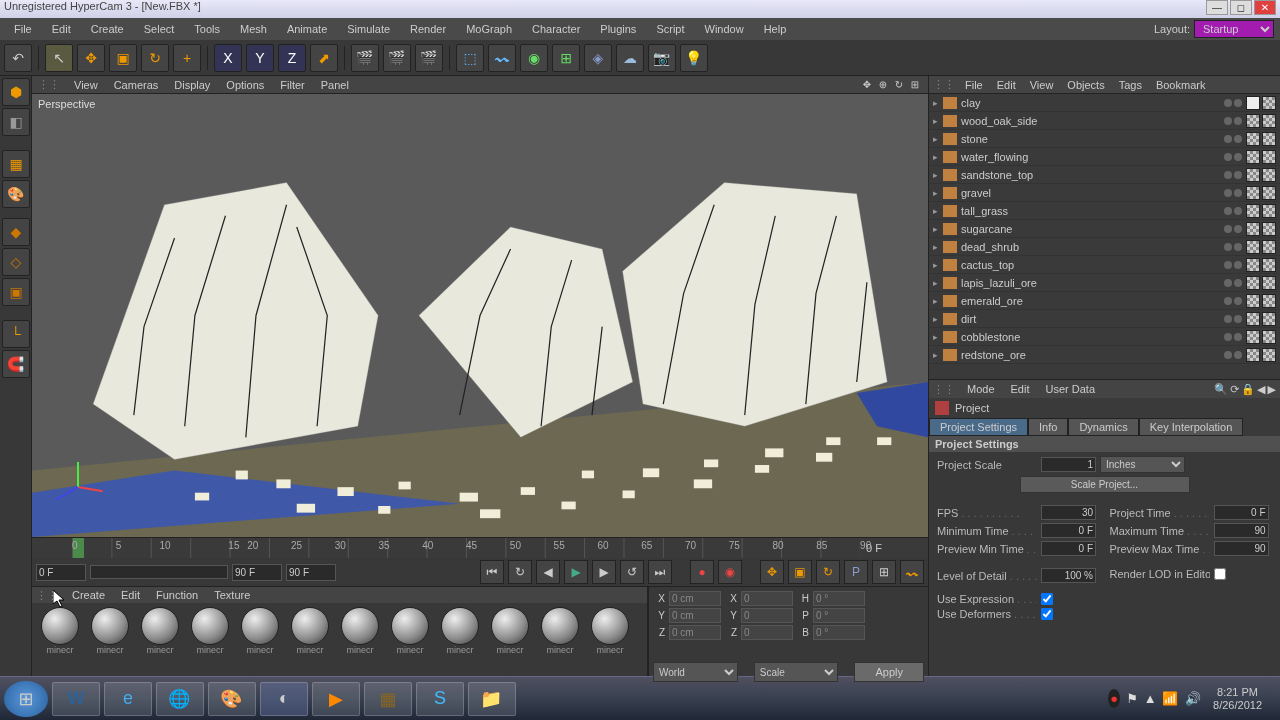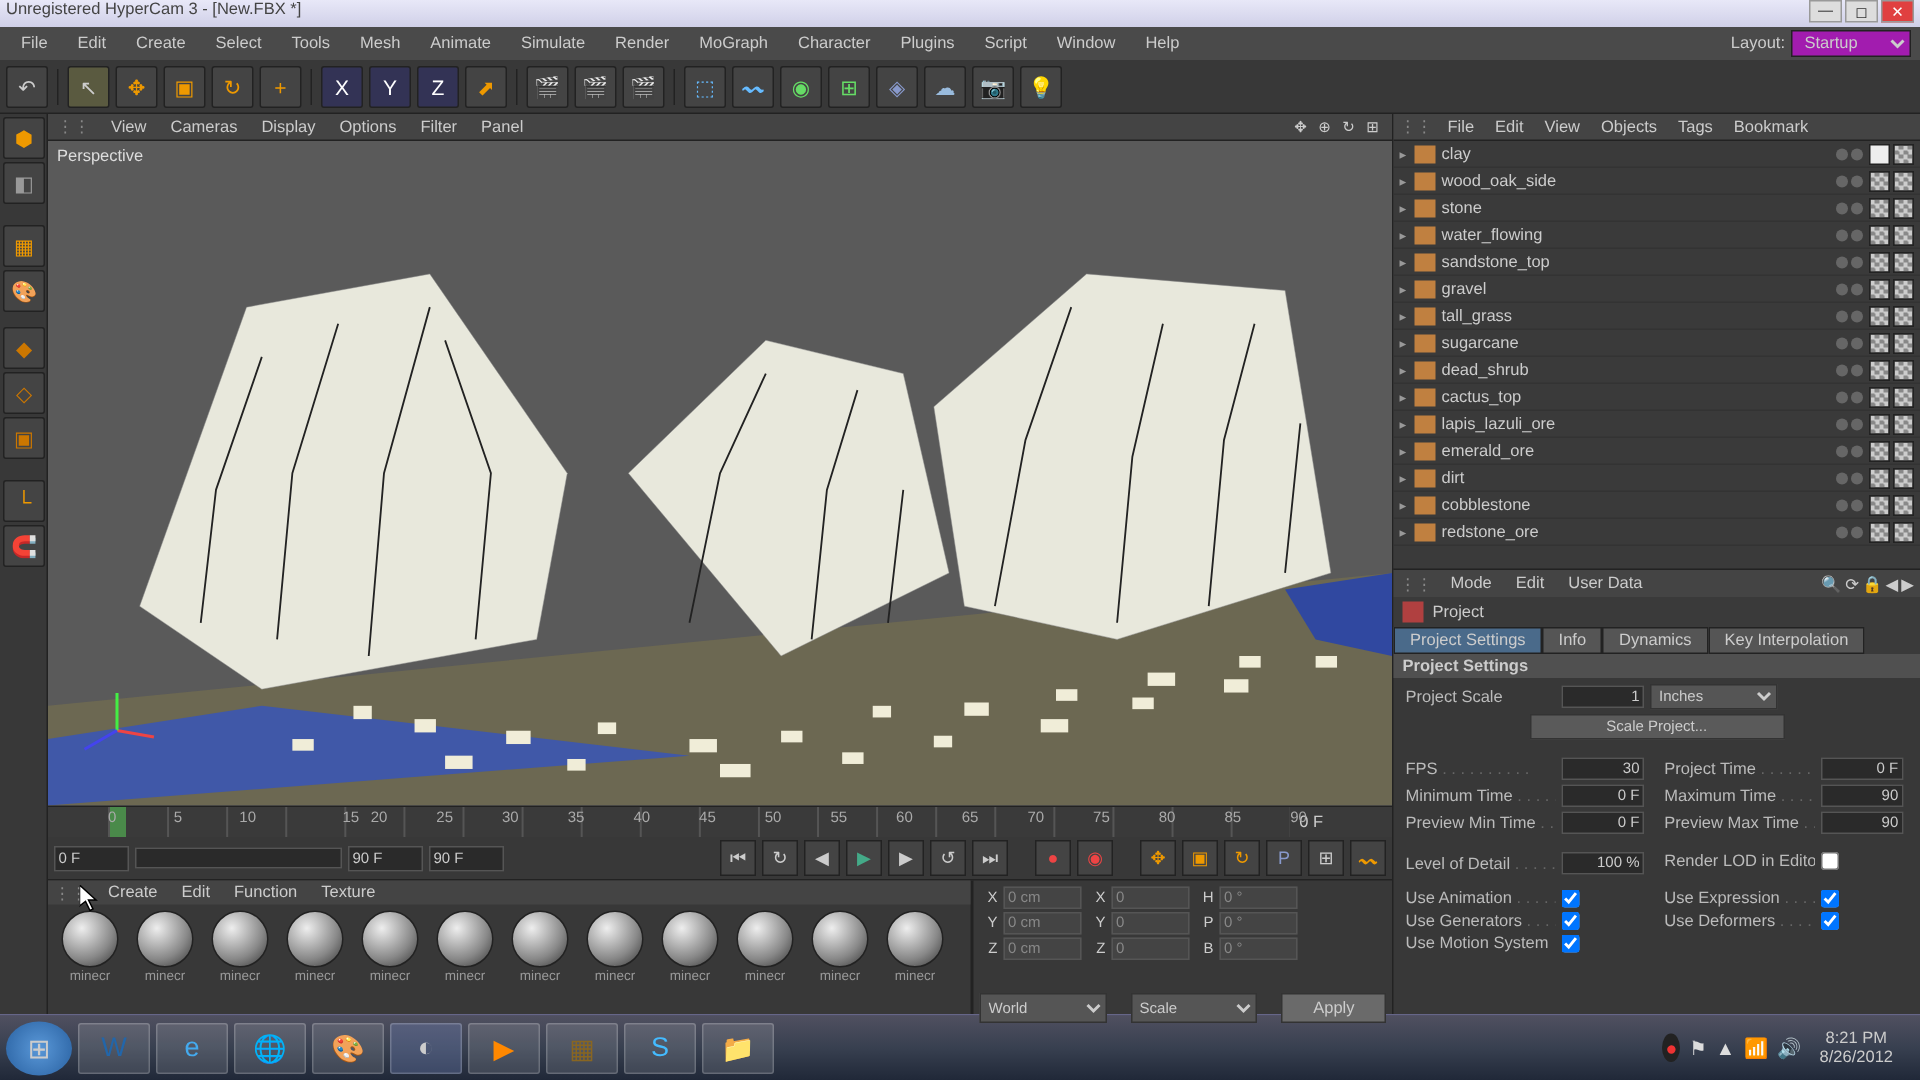--- a/index.html
+++ b/index.html
@@ -675,34 +675,20 @@
             <div class="attr-row">
                 <span class="albl">Render LOD in Editor</span>
                 <input type="checkbox" class="achk" style="">
               </div>
           </div>
         </div>
         <div style="height:4px"></div>
         <div class="attr-cols">
           <div class="attr-col">
             <div class="attr-row">
-                <span class="albl dots">Use Animation</span>
-                <input type="checkbox" class="achk" checked="" style="">
-              </div>
-            <div class="attr-row">
-                <span class="albl dots">Use Generators</span>
-                <input type="checkbox" class="achk" checked="" style="">
-              </div>
-            <div class="attr-row">
-                <span class="albl">Use Motion System</span>
-                <input type="checkbox" class="achk" checked="" style="">
-              </div>
-          </div>
-          <div class="attr-col">
-            <div class="attr-row">
                 <span class="albl dots">Use Expression</span>
                 <input type="checkbox" class="achk" checked="" style="">
               </div>
             <div class="attr-row">
                 <span class="albl dots">Use Deformers</span>
                 <input type="checkbox" class="achk" checked="" style="">
               </div>
           </div>
         </div>
         <div style="height:6px"></div>

